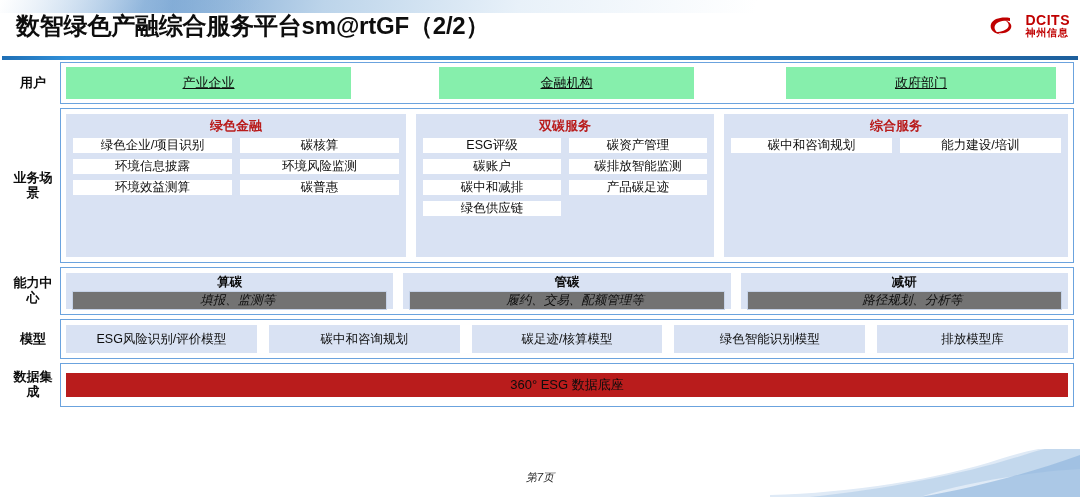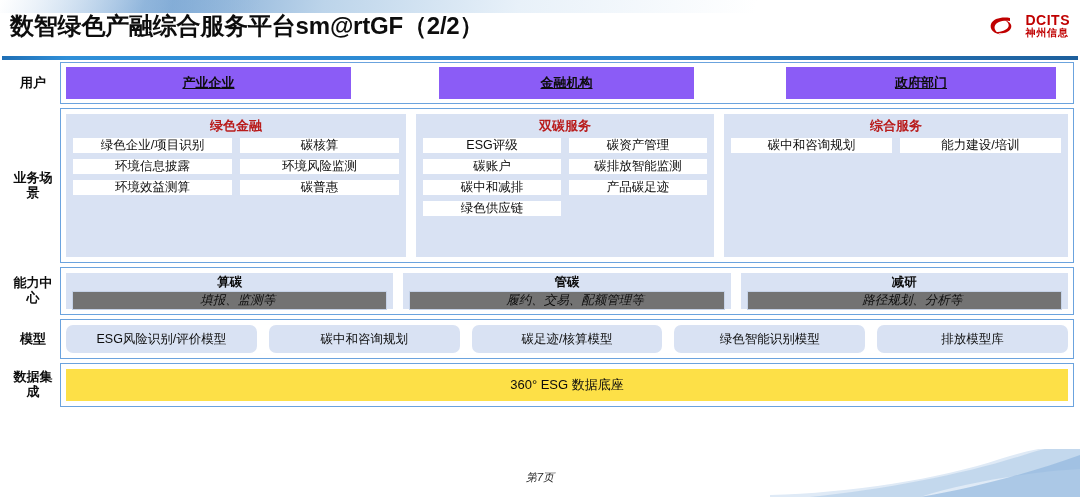--- a/index.html
+++ b/index.html
@@ -35,21 +35,21 @@
 
   
   .header {
     position: absolute;
     left: 0; top: 6px;
     width: 1080px;
     height: 40px;
   }
   .title {
     position: absolute;
-    left: 10px; top: 4px;
+    left: 16px; top: 4px;
     font-size: 24px;
     font-weight: bold;
     color: #0d0d0d;
     letter-spacing: -0.2px;
     white-space: nowrap;
     text-align: center;
   }
   .logo {
     position: absolute;
     right: 10px; top: 7px;
@@ -123,26 +123,26 @@
     display: flex;
     align-items: center;
   }
   .user-track {
     display: flex;
     width: 100%;
     height: 32px;
     align-items: stretch;
   }
   .user-box {
-    background: #8b5cf6;
+    background: #86efac;
     display: flex;
     align-items: center;
     justify-content: center;
     font-size: 13px;
-    font-weight: bold;
+    font-weight: normal;
     color: #0d0d0d;
     box-sizing: border-box;
   }
   .user-box span { text-decoration: underline; }
   .user-gap { }
 
   
   .scenario-row .row-body {
     height: 155px;
     display: flex;
@@ -230,33 +230,32 @@
     background: #d9e2f3;
     flex: 1;
     height: 28px;
     display: flex;
     align-items: center;
     justify-content: center;
     font-size: 12.5px;
     color: #0d0d0d;
     white-space: nowrap;
     box-sizing: border-box;
-    border-radius: 7px;
   }
 
   
   .data-row .row-body {
     height: 44px;
     display: flex;
     align-items: center;
   }
   .data-bar {
-    background: #fde047;
+    background: #b91c1c;
     width: 100%;
-    height: 32px;
+    height: 24px;
     display: flex;
     align-items: center;
     justify-content: center;
     font-size: 13px;
     color: #0d0d0d;
     box-sizing: border-box;
   }
 
   
   .footer {

